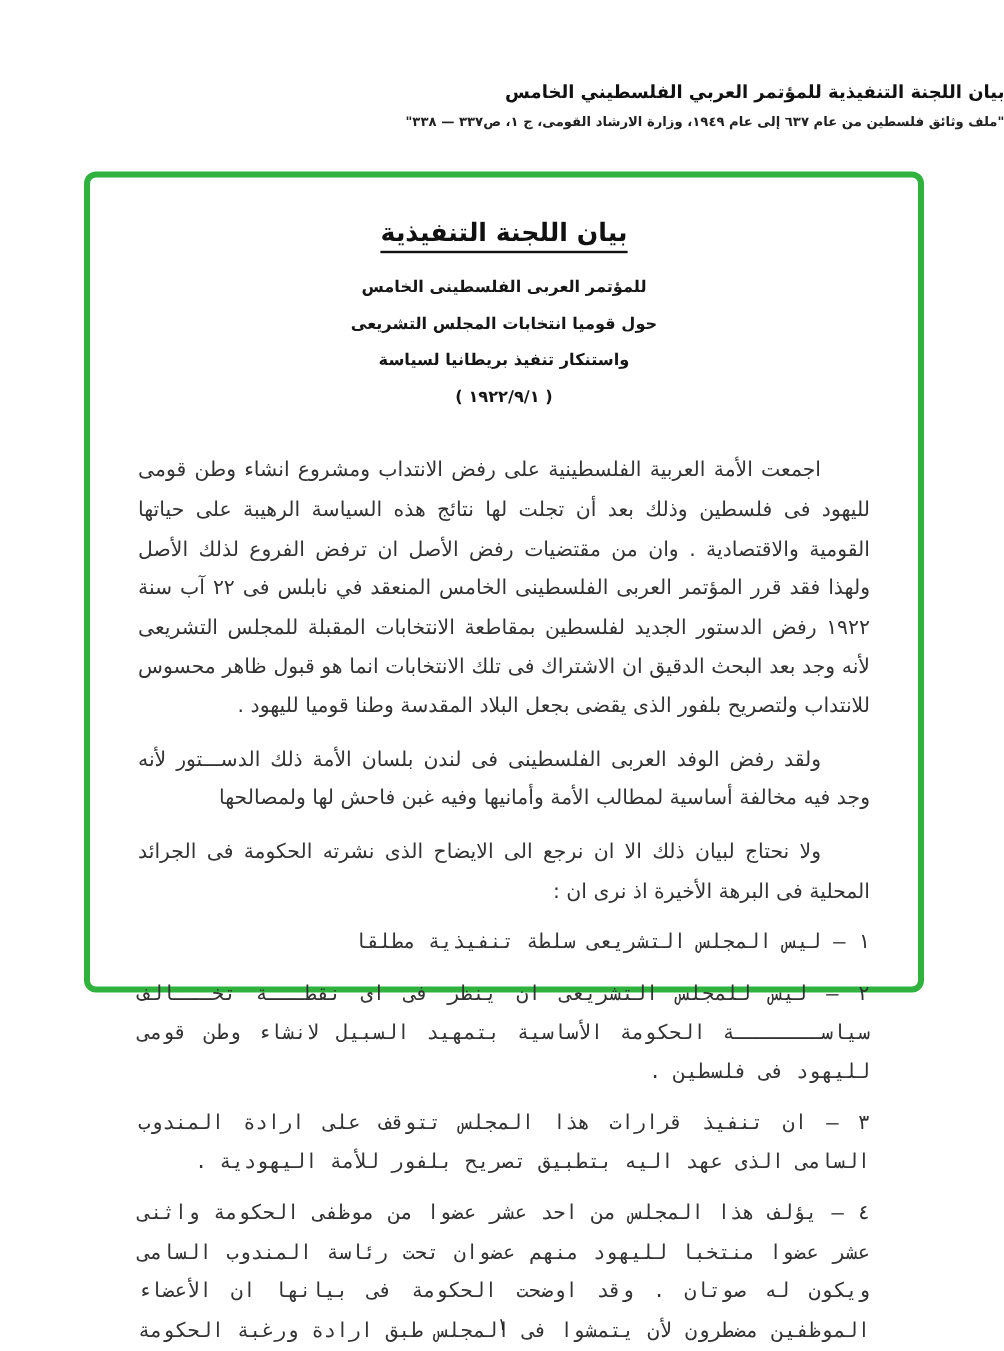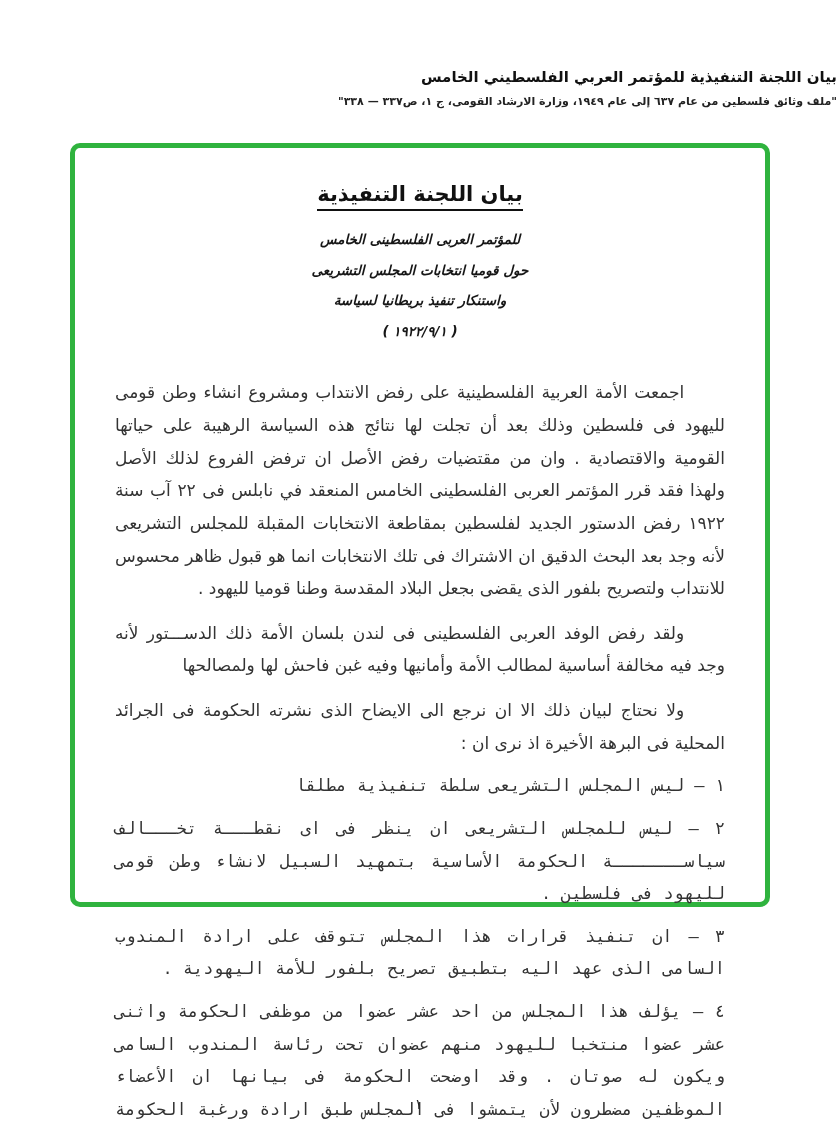--- a/index.html
+++ b/index.html
@@ -39,21 +39,21 @@
     font-weight:bold;
     color:#222;
   }
 
   
   .green-box{
     position:absolute;
     left:70px;
     top:143px;
     width:700px;
-    height:764px;
+    height:684px;
     border:5px solid var(--accent-green);
     border-radius:10px;
     background:#fff;
     padding:28px 40px 18px 40px;
   }
 
   .doc-title{
     margin:6px 0 18px 0;
     text-align:center;
     font-size:21px;
@@ -68,21 +68,20 @@
 
   .subtitles{
     text-align:center;
     font-size:13.5px;
     font-weight:bold;
     color:#161616;
   }
   .subtitle-line{
     margin:0 0 9px 0;
     line-height:1.6;
-    font-style:italic;
   }
   .subtitle-date{
     margin-top:2px;
   }
 
   
   .doc-body{
     margin-top:34px;
     font-size:17px;
     line-height:1.92;

